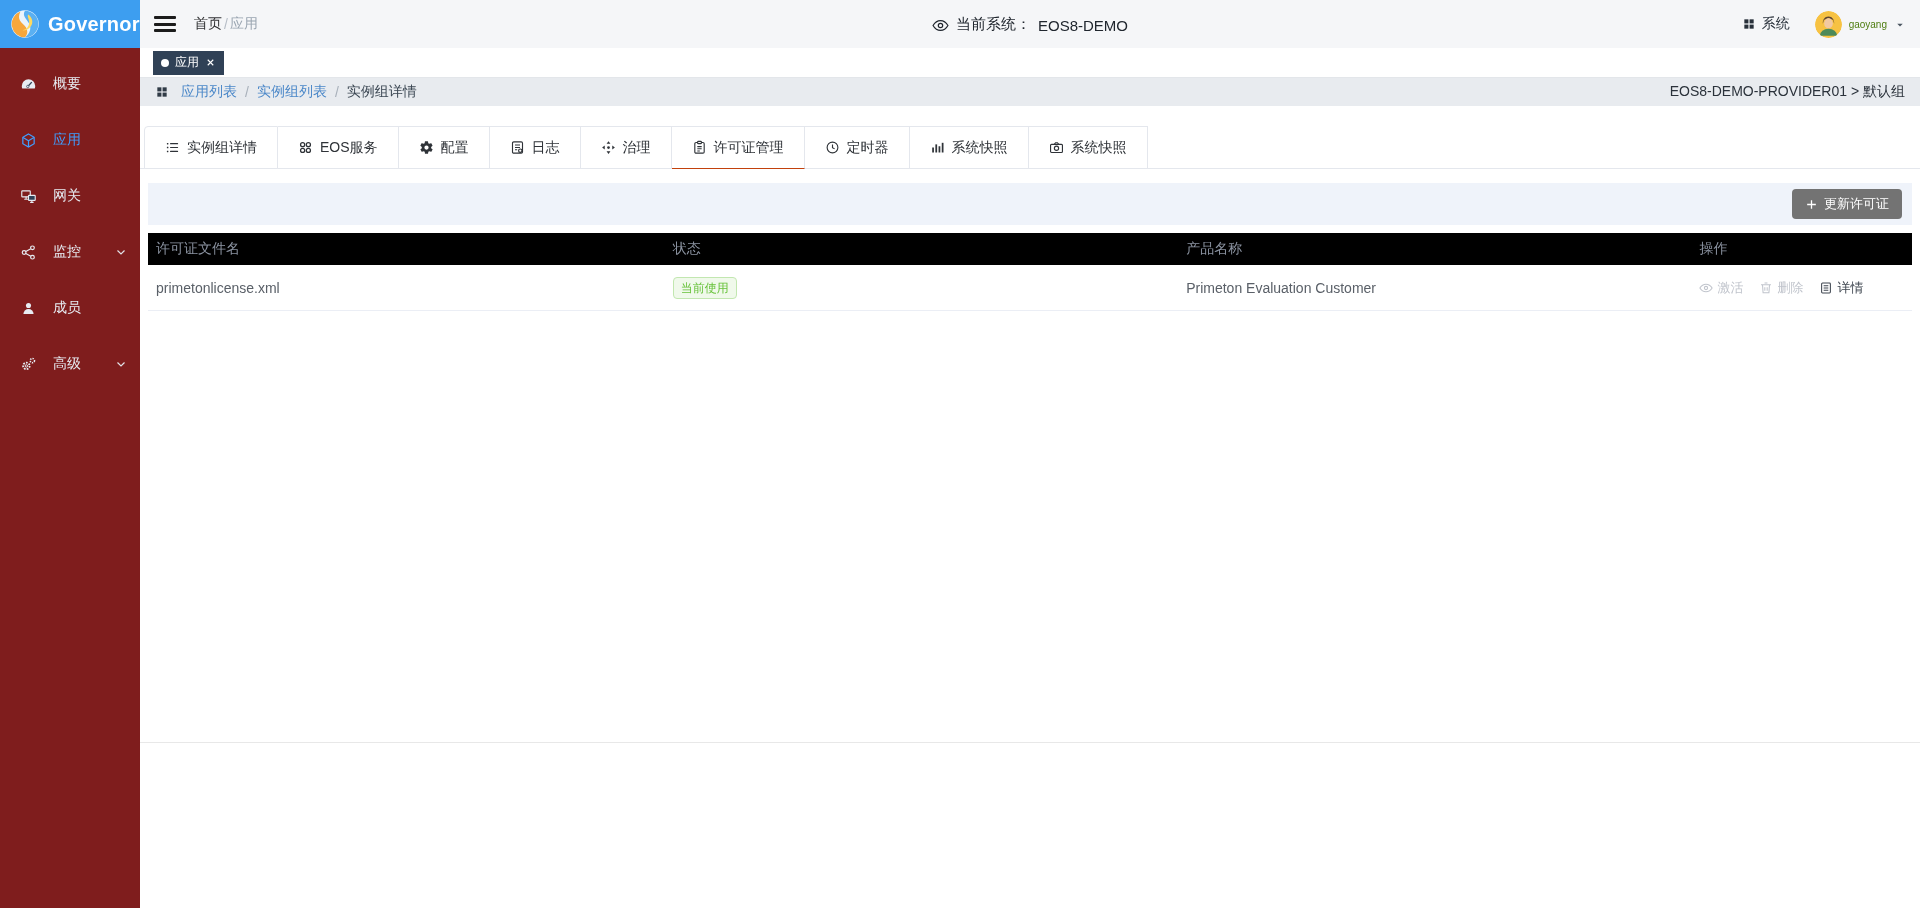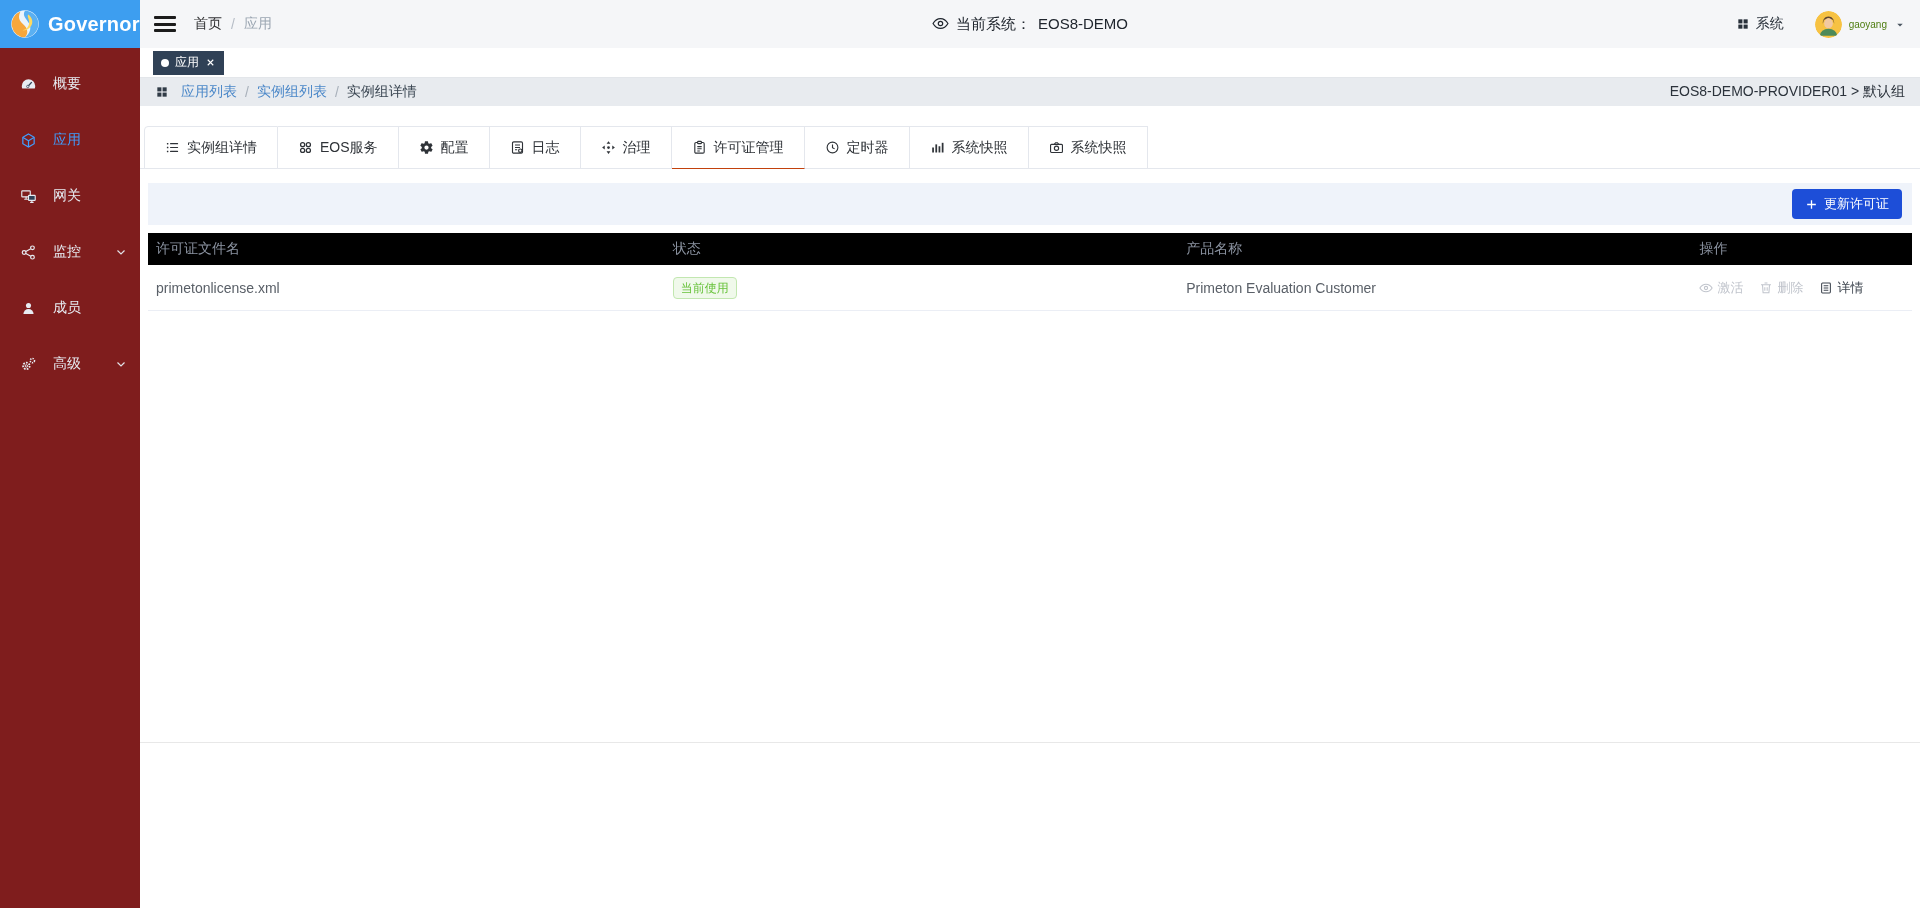--- a/index.html
+++ b/index.html
@@ -17,28 +17,28 @@
   .menu-item.active { color:#409eff; }
   .menu-item .chev { margin-left:auto; margin-right:13px; width:12px; height:12px; opacity:.95; }
 
   
   .main { flex:1; display:flex; flex-direction:column; min-width:0; }
 
   
   .topbar { height:48px; background:#f5f6f8; display:flex; align-items:center; padding:0 14px; position:relative; flex:0 0 48px; }
   .hamburger { width:22px; height:16px; display:flex; flex-direction:column; justify-content:space-between; cursor:pointer; margin-right:18px; }
   .hamburger span { display:block; height:3px; background:#1c1c1c; border-radius:1px; }
-  .tcrumb { display:flex; align-items:center; gap:9px; font-size:14px; }
+  .tcrumb { display:flex; align-items:center; gap:2px; font-size:14px; }
   .tcrumb .home { color:#303133; cursor:pointer; }
   .tcrumb .sep { color:#b6bdc6; }
   .tcrumb .cur { color:#9aa5b1; }
-  .sys-center { position:absolute; left:50%; transform:translateX(-50%); display:flex; align-items:flex-start; gap:7px; font-size:15px; color:#20262e; }
+  .sys-center { position:absolute; left:50%; transform:translateX(-50%); display:flex; align-items:flex-end; gap:7px; font-size:15px; color:#20262e; }
   .sys-center .eye { width:17px; height:17px; color:#20262e; }
   .top-right { margin-left:auto; display:flex; align-items:center; gap:9px; }
-  .sys-entry { display:flex; align-items:center; gap:6px; font-size:14px; color:#28303a; cursor:pointer; margin-right:22px; }
+  .sys-entry { display:flex; align-items:center; gap:6px; font-size:14px; color:#28303a; cursor:pointer; margin-right:16px; }
   .sys-entry .grid { width:14px; height:14px; }
   .user-entry { display:flex; align-items:center; gap:7px; cursor:pointer; }
   .avatar { width:27px; height:27px; border-radius:50%; overflow:hidden; display:block; }
   .uname { font-size:10px; color:#4d7c0f; }
   .caret { width:12px; height:12px; color:#4a5560; margin-top:2px; }
 
   
   .tagsbar { height:30px; background:#fff; border-bottom:1px solid #e3e6ea; display:flex; align-items:center; padding-left:13px; flex:0 0 30px; }
   .tag { background:#304156; color:#fff; font-size:12px; height:24px; display:flex; align-items:center; gap:6px; padding:0 8px; cursor:pointer; }
   .tag-dot { width:8px; height:8px; border-radius:50%; background:#fff; }
@@ -57,21 +57,21 @@
   .tabbar { display:flex; position:relative; margin:0 0 0 4px; }
   .tabbar::after { content:""; position:absolute; left:-4px; right:-1916px; bottom:0; height:1px; background:#e4e7ed; }
   .tab { position:relative; z-index:1; background:#fff; height:43px; display:flex; align-items:center; gap:7px;
          padding:0 20px; font-size:14px; color:#2f3338; border-top:1px solid #e4e7ed; border-right:1px solid #e4e7ed;
          border-bottom:1px solid #e4e7ed; cursor:pointer; white-space:nowrap; }
   .tab:first-child { border-left:1px solid #e4e7ed; border-top-left-radius:4px; }
   .tab.active { border-bottom:1px solid #c2410c; }
   .tab .t-icon { width:15px; height:15px; display:inline-flex; color:#2f3338; }
 
   .toolbar { margin:14px 8px 0 8px; height:42px; background:#eff3fa; display:flex; align-items:center; justify-content:flex-end; padding-right:10px; }
-  .btn-update { background:#1d4ed8; color:#fff; border:none; height:30px; border-radius:4px; padding:0 13px;
+  .btn-update { background:#737373; color:#fff; border:none; height:30px; border-radius:4px; padding:0 13px;
                 font-size:13px; display:flex; align-items:center; gap:6px; cursor:pointer; font-family:inherit; }
   .btn-update .plus { width:13px; height:13px; }
 
   .lic-table { margin:8px 8px 0 8px; }
   .tr { display:grid; grid-template-columns:29.3% 29.1% 29.1% auto; align-items:center; }
   .thead { background:#000000; height:32px; color:#8b93a1; font-size:14px; }
   .th, .td { padding-left:8px; }
   .tbody-row { height:46px; border-bottom:1px solid #ebeef5; color:#5a6068; font-size:14px; background:#fff; }
   .badge { display:inline-block; font-size:12px; color:#67c23a; background:#f0f9eb; border:1px solid #c2e7b0; border-radius:4px; padding:2px 7px; line-height:16px; }
   .actions { display:flex; align-items:center; gap:16px; }

